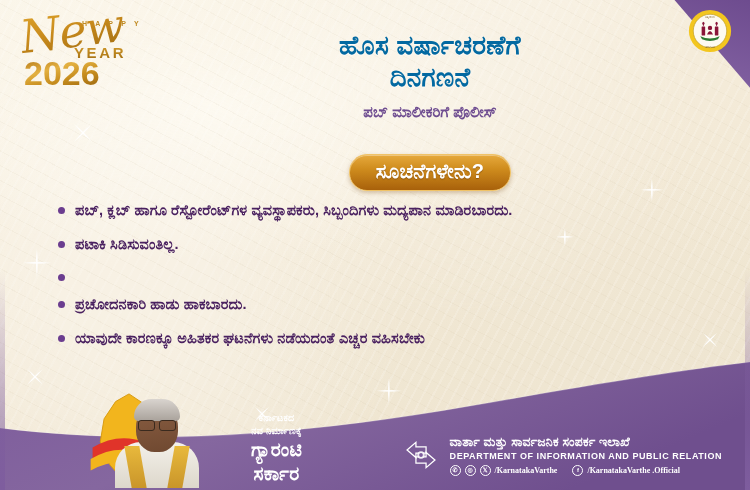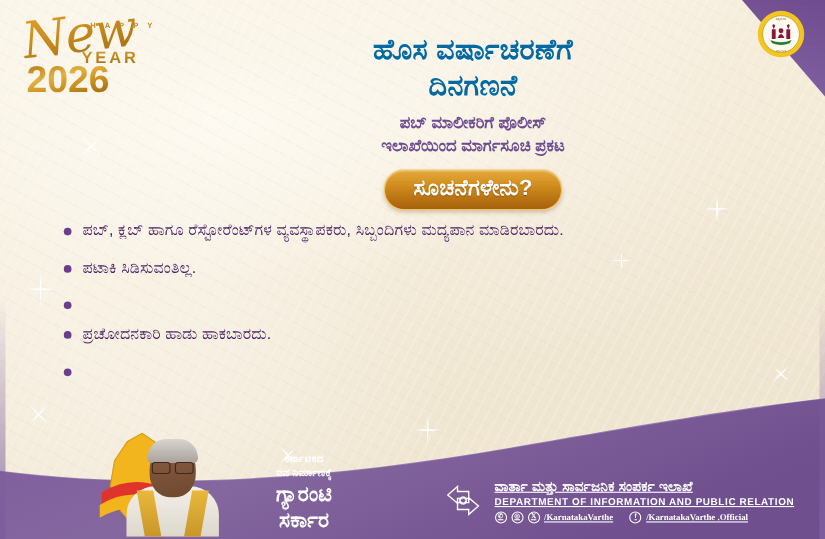--- a/index.html
+++ b/index.html
@@ -192,21 +192,21 @@
   }
   .bullet .dot {
     flex: 0 0 auto;
     width: 7px; height: 7px;
     border-radius: 50%;
     background: #6b3d8f;
     margin: 7px 10px 0 0;
   }
   .bullet .btext {
     color: #4a2160;
-    font-weight: 400;
+    font-weight: 700;
     font-size: 14.5px;
     line-height: 1.42;
     letter-spacing: .1px;
   }
 
   
   .guarantee {
     position: absolute;
     left: 62px; bottom: 2px;
     width: 285px; height: 100px;
@@ -281,21 +281,21 @@
   
   .footer {
     position: absolute;
     right: 28px; bottom: 14px;
     display: flex;
     align-items: center;
     gap: 10px;
     color: #ffffff;
   }
   .dept-logo { flex: 0 0 auto; width: 38px; height: 38px; }
-  .dept-text { line-height: 1.22; text-decoration: underline; }
+  .dept-text { line-height: 1.22; }
   .dept-kn { font-size: 12.5px; font-weight: 700; letter-spacing: .2px; }
   .dept-en { font-size: 9px; font-weight: 700; letter-spacing: .55px; margin-top: 1px; text-align: right; }
   .dept-social {
     font-size: 8px;
     font-weight: 700;
     margin-top: 3px;
     display: flex;
     align-items: center;
     gap: 4px;
     font-family: "Liberation Serif", serif;
@@ -408,21 +408,20 @@
     </svg>
   </div>
 
   <div class="headline">
     <div>ಹೊಸ ವರ್ಷಾಚರಣೆಗೆ</div>
     <div>ದಿನಗಣನೆ</div>
   </div>
 
   <div class="subhead">
     <div>ಪಬ್ ಮಾಲೀಕರಿಗೆ ಪೊಲೀಸ್</div>
-    <div>ಇಲಾಖೆಯಿಂದ ಮಾರ್ಗಸೂಚಿ ಪ್ರಕಟ</div>
   </div>
 
   <div class="pill-wrap">
     <span class="pill">ಸೂಚನೆಗಳೇನು?</span>
   </div>
 
   <div class="bullets">
     <div class="bullet">
       <span class="dot"></span>
       <span class="btext">ಪಬ್, ಕ್ಲಬ್ ಹಾಗೂ ರೆಸ್ಟೋರೆಂಟ್‌ಗಳ ವ್ಯವಸ್ಥಾಪಕರು, ಸಿಬ್ಬಂದಿಗಳು ಮದ್ಯಪಾನ ಮಾಡಿರಬಾರದು.</span>
@@ -433,20 +432,21 @@
     </div>
     <div class="bullet">
       <span class="dot"></span>
     </div>
     <div class="bullet">
       <span class="dot"></span>
       <span class="btext">ಪ್ರಚೋದನಕಾರಿ ಹಾಡು ಹಾಕಬಾರದು.</span>
     </div>
     <div class="bullet">
       <span class="dot"></span>
+      <span class="btext">ಯಾವುದೇ ಕಾರಣಕ್ಕೂ ಅಹಿತಕರ ಘಟನೆಗಳು ನಡೆಯದಂತೆ ಎಚ್ಚರ ವಹಿಸಬೇಕು</span>
     </div>
   </div>
 
   <div class="guarantee">
     <div class="karnataka-map">
       <svg viewBox="0 0 80 96" width="78" height="92" aria-hidden="true">
         <path d="M40 2 L55 12 L62 34 L58 56 L46 78 L34 92 L20 76 L10 52 L14 28 L26 10 Z" fill="#f2b51d"></path>
         <path d="M40 2 L55 12 L62 34 L58 56 L46 78 L34 92 L20 76 L10 52 L14 28 L26 10 Z" fill="none" stroke="#d79a0f" stroke-width="1"></path>
         <path d="M2 58 q26 -16 54 -6 l-6 14 q-24 -8 -48 6 z" fill="#e0342a"></path>
         <path d="M0 70 q26 -16 54 -6 l-5 12 q-24 -8 -49 6 z" fill="#f2b51d"></path>

